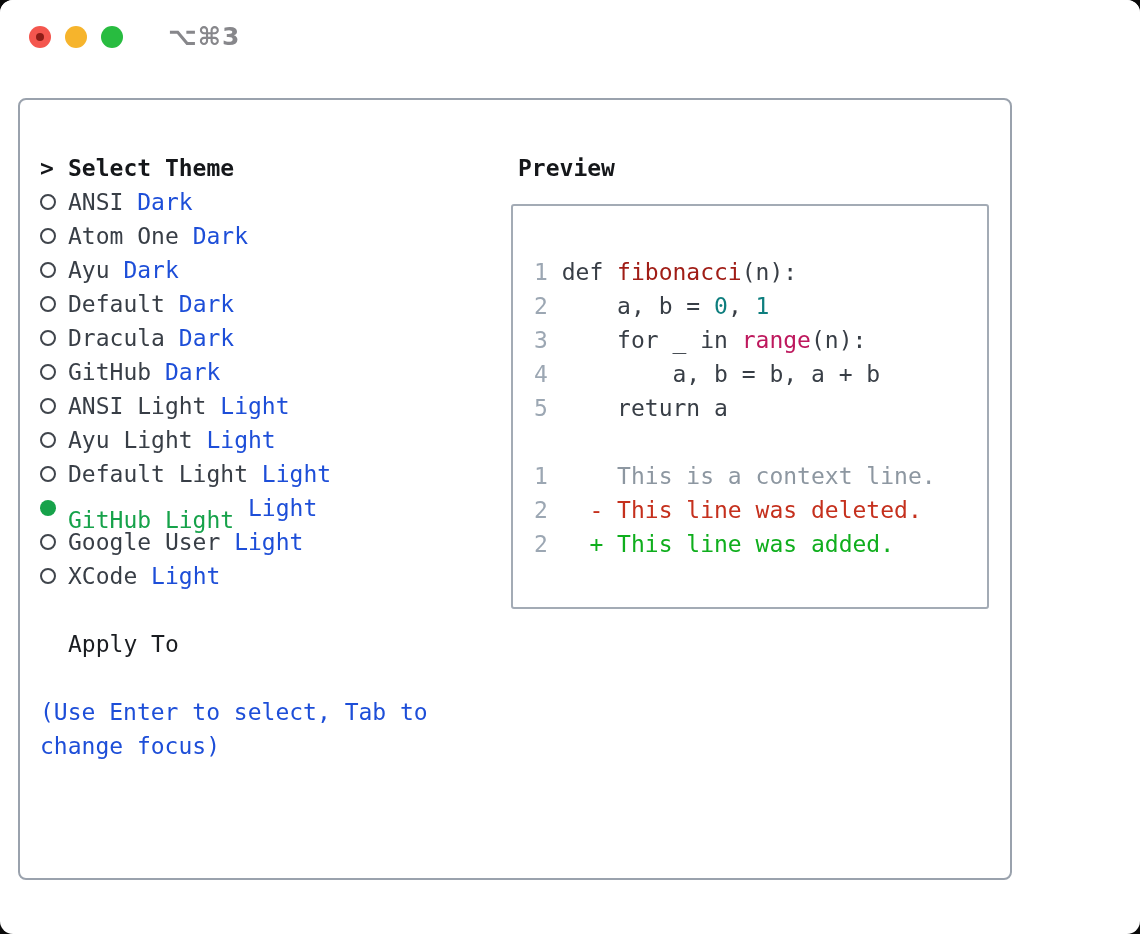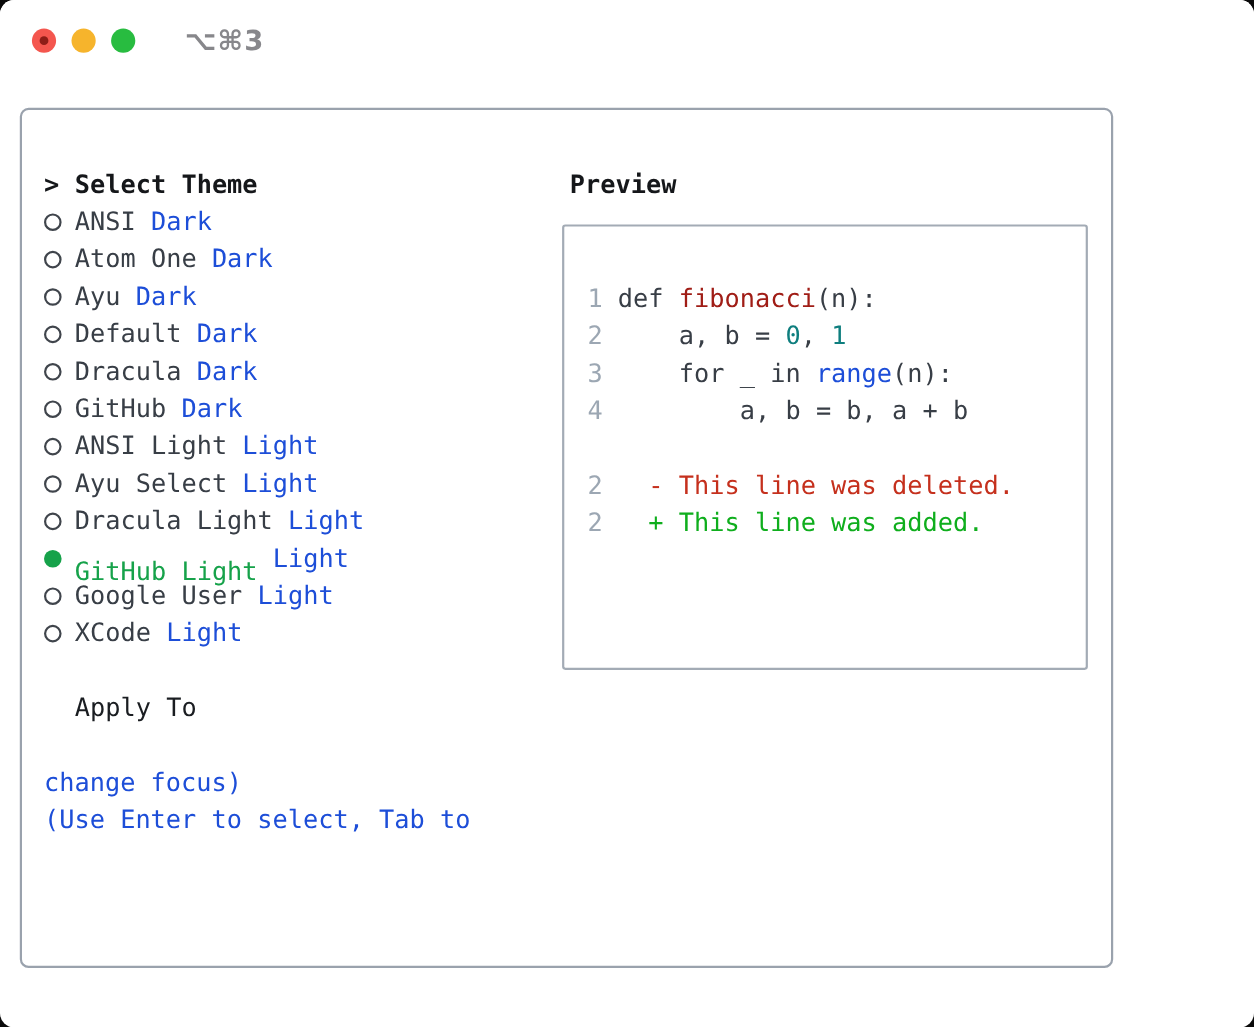--- a/index.html
+++ b/index.html
@@ -43,21 +43,21 @@
   .preview-box{
     position:absolute;left:491px;top:104px;width:478px;height:405px;
     border:2px solid #a3abb5;border-radius:3px;box-sizing:border-box;
     padding:15px 0 12px 21px;overflow:hidden;
   }
   .cline{height:34px;line-height:34px;font-size:23px;white-space:pre;}
   .ln{color:#9ca7b3;}
   .k{color:#383e46;}
   .fn{color:#a01d16;}
   .nm{color:#0e7e7e;}
-  .cl{color:#1d4ed8;text-align:center;}
+  .cl{color:#be185d;text-align:center;}
   .context{color:#8d97a1;}
   .deleted{color:#c5301d;}
   .added{color:#0fae1d;}
 </style>
 </head>
 <body>
 
 <div class="screen">
 
   <div class="titlebar">
@@ -75,52 +75,54 @@
       </div>
 
       <div id="theme-list">
           <div class="row"><span class="radio"></span><span class="">ANSI</span><span class="muted"> Dark</span></div>
           <div class="row"><span class="radio"></span><span class="">Atom One</span><span class="muted"> Dark</span></div>
           <div class="row"><span class="radio"></span><span class="">Ayu</span><span class="muted"> Dark</span></div>
           <div class="row"><span class="radio"></span><span class="">Default</span><span class="muted"> Dark</span></div>
           <div class="row"><span class="radio"></span><span class="">Dracula</span><span class="muted"> Dark</span></div>
           <div class="row"><span class="radio"></span><span class="">GitHub</span><span class="muted"> Dark</span></div>
           <div class="row"><span class="radio"></span><span class="">ANSI Light</span><span class="muted"> Light</span></div>
-          <div class="row"><span class="radio"></span><span class="">Ayu Select</span><span class="muted"> Light</span></div>
-          <div class="row"><span class="radio"></span><span class="">Dracula Light</span><span class="muted"> Light</span></div>
+          <div class="row"><span class="radio"></span><span class="">Ayu Light</span><span class="muted"> Light</span></div>
+          <div class="row"><span class="radio"></span><span class="">Default Light</span><span class="muted"> Light</span></div>
           <div class="row"><span class="radio filled"></span><span class="green">GitHub Light</span><span class="muted"> Light</span></div>
           <div class="row"><span class="radio"></span><span class="">Google User</span><span class="muted"> Light</span></div>
           <div class="row"><span class="radio"></span><span class="">XCode</span><span class="muted"> Light</span></div>
         </div>
 
       <div class="gap"></div>
 
       <div class="row indent">
         <span class="bold" style="color:#1a1d21;font-weight:normal;">Apply To</span>
       </div>
 
       <div class="gap"></div>
 
       <div id="help-lines">
+          <div class="row muted">(Use Enter to select, Tab to</div>
           <div class="row muted">change focus)</div>
-          <div class="row muted">(Use Enter to select, Tab to</div>
         </div>
     </div>
 
     <div class="row bold preview-title">Preview</div>
 
     <div class="preview-box">
       <div class="cline"> </div>
       <div id="code-lines">
           <div class="cline"><span class="ln">1 </span><span class="k">def </span><span class="fn">fibonacci</span><span class="k">(n):</span></div>
           <div class="cline"><span class="ln">2 </span><span class="k">    a, b = </span><span class="nm">0</span><span class="k">, </span><span class="nm">1</span></div>
           <div class="cline"><span class="ln">3 </span><span class="k">    for _ in </span><span class="cl">range</span><span class="k">(n):</span></div>
           <div class="cline"><span class="ln">4 </span><span class="k">        a, b = b, a + b</span></div>
+          <div class="cline"><span class="ln">5 </span><span class="k">    return a</span></div>
         </div>
       <div class="cline"> </div>
       <div id="diff-lines">
+          <div class="cline"><span class="ln">1</span><span class="context">     This is a context line.</span></div>
           <div class="cline"><span class="ln">2</span><span class="deleted">   - This line was deleted.</span></div>
           <div class="cline"><span class="ln">2</span><span class="added">   + This line was added.</span></div>
         </div>
     </div>
 
   </div>
 </div>
 
 </body></html>

